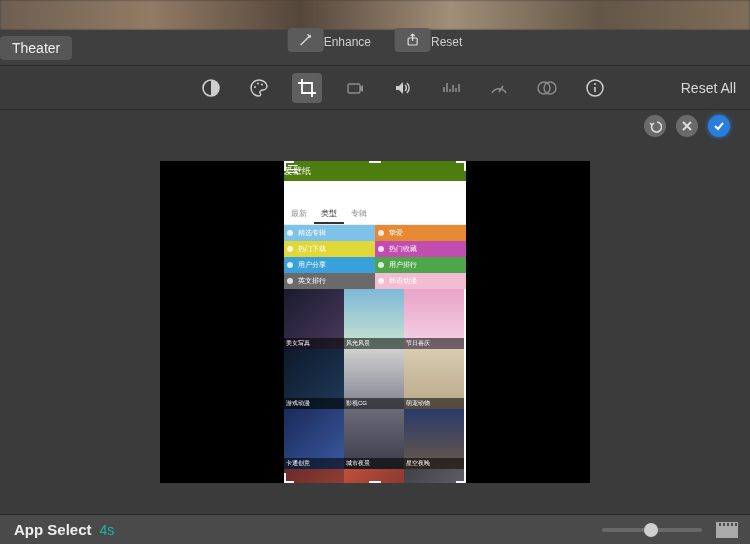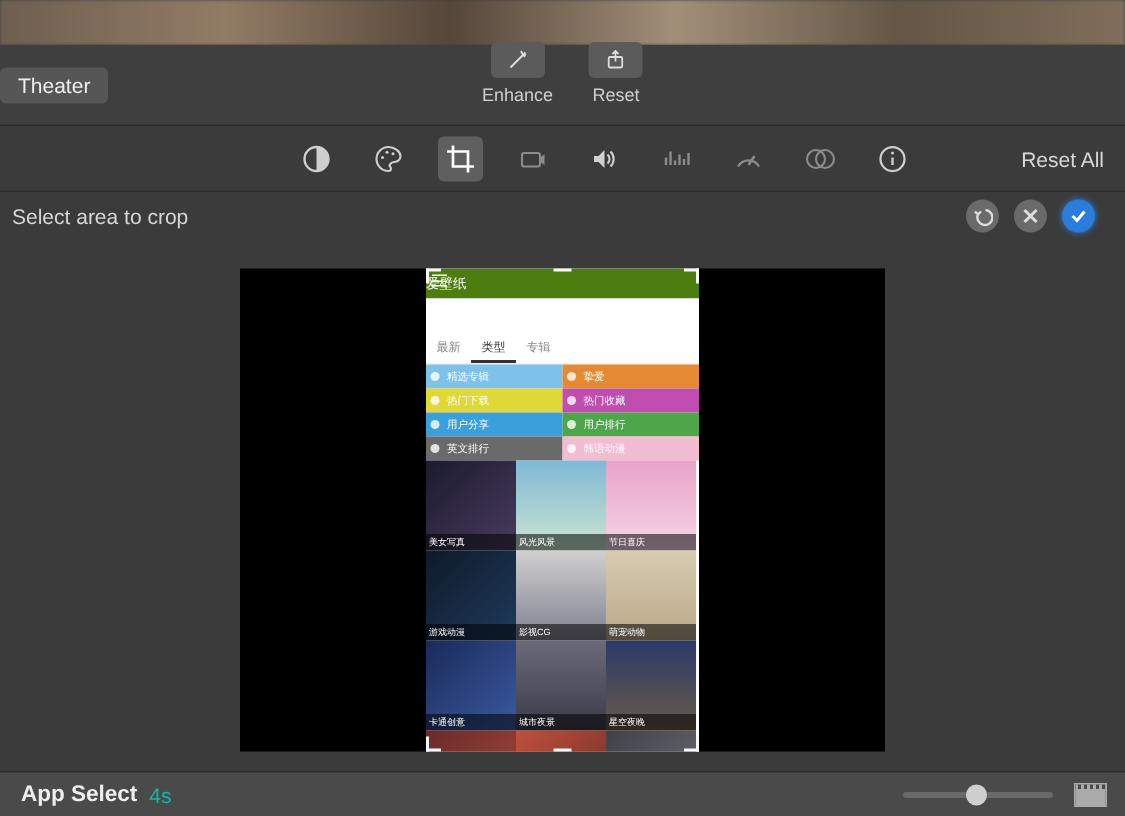--- a/index.html
+++ b/index.html
@@ -9,21 +9,21 @@
     background: #3b3b3b;
     overflow: hidden;
     position: relative;
   }
   .desktop-sliver {
     height: 30px;
     background: linear-gradient(90deg, #8a7665, #b59a7e 20%, #6b5849 40%, #c9b296 60%, #7d6b58 80%, #a08971);
     filter: blur(1px) brightness(0.8);
   }
   .topbar {
-    height: 54px;
+    height: 36px;
     background: #3f3f3f;
     display: flex; align-items: center;
     padding-left: 0;
     position: relative;
     border-bottom: 1px solid #2a2a2a;
   }
   .theater-btn {
     background: #565656;
     color: #eee;
     border-radius: 4px;
@@ -31,21 +31,21 @@
     font-size: 14px;
     margin-left: 0;
     cursor: pointer;
   }
   .top-center {
     position: absolute; left: 50%; transform: translateX(-50%);
     display: flex; gap: 24px;
     top: -2px;
   }
   .top-center .tb-item {
-    display: flex; flex-direction: column; align-items: center;
+    display: flex; align-items: center;
     color: #cfcfcf; font-size: 12px;
     cursor: pointer;
   }
   .tb-iconbox {
     width: 36px; height: 24px;
     background: #5b5b5b;
     border-radius: 4px;
     display: flex; align-items: center; justify-content: center;
     margin-bottom: 4px;
   }
@@ -278,21 +278,20 @@
     <svg width="20" height="20" viewBox="0 0 20 20">
         <circle cx="10" cy="10" r="8" fill="none" stroke="#cfcfcf" stroke-width="1.5"></circle>
         <circle cx="10" cy="6" r="1" fill="#cfcfcf"></circle>
         <path d="M10 9 V14" stroke="#cfcfcf" stroke-width="1.6"></path>
       </svg>
   </div>
   <div class="reset-all">Reset All</div>
 </div>
 
 <div class="subbar">
-  <span>Select area to crop</span>
   <div class="sub-actions">
     <div class="round undo">
       <svg width="14" height="14" viewBox="0 0 14 14">
           <path d="M9 3 A5 5 0 1 1 4 6 M4 6 L2 4 M4 6 L6 4" fill="none" stroke="#ddd" stroke-width="1.6"></path>
         </svg>
     </div>
     <div class="round cancel">
       <svg width="12" height="12" viewBox="0 0 12 12">
           <path d="M2 2 L10 10 M10 2 L2 10" stroke="#ddd" stroke-width="2"></path>
         </svg>

